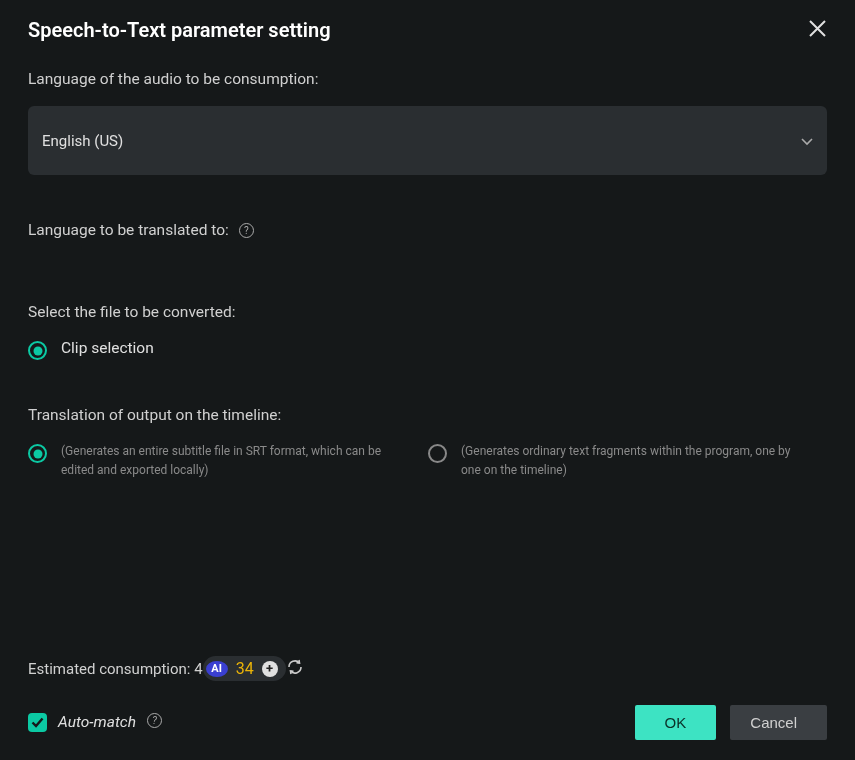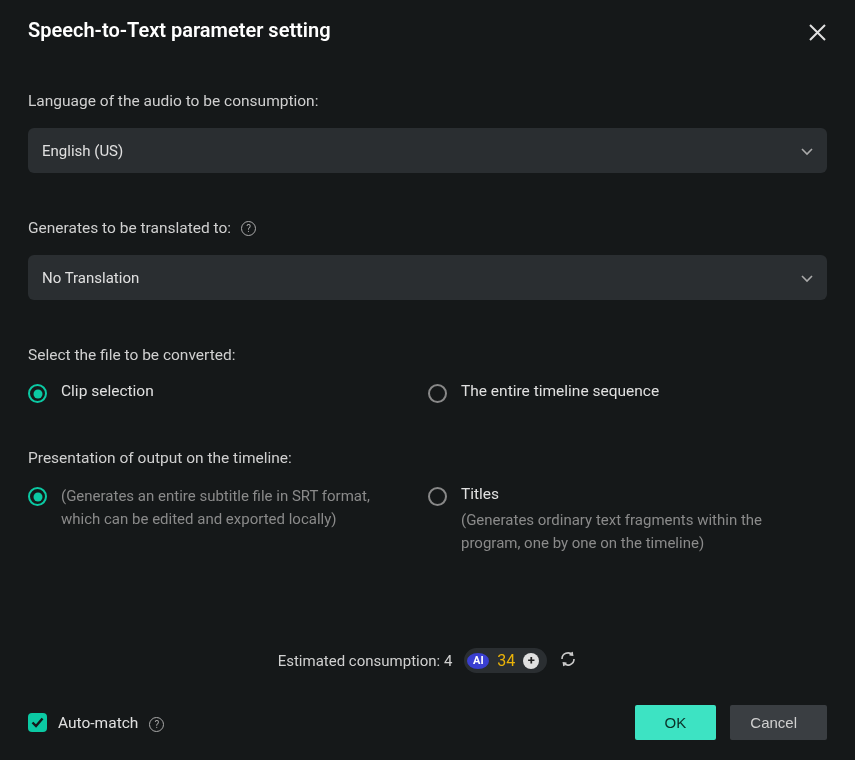--- a/index.html
+++ b/index.html
@@ -17,22 +17,22 @@
     }
     .dialog {
       padding: 18px 28px 20px 28px;
       height: 100%;
       display: flex;
       flex-direction: column;
     }
     .header {
       display: flex;
       justify-content: space-between;
-      align-items: flex-end;
-      margin-bottom: 50px;
+      align-items: flex-start;
+      margin-bottom: 28px;
     }
     .title {
       font-size: 20px;
       font-weight: 600;
       color: #fff;
     }
     .close-icon {
       cursor: pointer;
       width: 20px;
       height: 20px;
@@ -62,21 +62,21 @@
       display: inline-flex;
       align-items: center;
       justify-content: center;
       font-size: 10px;
       color: #aaa;
       cursor: pointer;
     }
     .select {
       background: #2a2e31;
       border-radius: 6px;
-      padding: 13px 14px;
+      padding: 25px 14px;
       display: flex;
       justify-content: space-between;
       align-items: center;
       cursor: pointer;
     }
     .select-value {
       font-size: 15px;
       color: #e0e0e0;
     }
     .chevron {
@@ -121,34 +121,33 @@
     .radio-text {
       display: flex;
       flex-direction: column;
       gap: 6px;
     }
     .radio-label {
       font-size: 15.5px;
       color: #e0e0e0;
     }
     .radio-desc {
-      font-size: 15px;
+      font-size: 12px;
       color: #8a8a8a;
       line-height: 1.55;
       max-width: 340px;
     }
     .spacer {
       flex: 1;
     }
     .footer-top {
       display: flex;
-      justify-content: center;
-      align-items: center;
-      gap: 12px;
-      margin-bottom: 32px;
+      justify-content: flex-start;
+      align-items: center;
+      margin-bottom: 24px;
     }
     .est-label {
       font-size: 15px;
       color: #d0d0d0;
     }
     .ai-badge {
       width: 22px;
       height: 16px;
       background: #3a3fd1;
       border-radius: 50%;
@@ -189,22 +188,23 @@
       cursor: pointer;
       color: #cacaca;
     }
     .footer-bottom {
       display: flex;
       justify-content: space-between;
       align-items: center;
     }
     .checkbox-row {
       display: flex;
-      align-items: flex-end;
+      align-items: flex-start;
       gap: 11px;
+      font-style: italic;
     }
     .checkbox {
       width: 19px;
       height: 19px;
       background: #0bc9a3;
       border-radius: 4px;
       display: inline-flex;
       align-items: center;
       justify-content: center;
       cursor: pointer;
@@ -259,64 +259,49 @@
       <span class="chevron">
         <svg width="12" height="8" viewBox="0 0 12 8">
             <path d="M1 1 L6 6 L11 1" stroke="#aaa" stroke-width="1.6" fill="none"></path>
           </svg>
       </span>
     </div>
   </div>
 
   <div class="section">
     <div class="label">
-      <span>Generates to be translated to:</span>
+      <span>Language to be translated to:</span>
       <span class="help-icon">?</span>
-    </div>
-    <div class="select">
-      <span class="select-value">No Translation</span>
-      <span class="chevron">
-        <svg width="12" height="8" viewBox="0 0 12 8">
-            <path d="M1 1 L6 6 L11 1" stroke="#aaa" stroke-width="1.6" fill="none"></path>
-          </svg>
-      </span>
     </div>
   </div>
 
   <div class="section">
     <div class="label">Select the file to be converted:</div>
     <div class="radio-row">
       <div class="radio-option first">
         <div class="radio checked"></div>
         <div class="radio-text">
           <span class="radio-label">Clip selection</span>
         </div>
       </div>
-      <div class="radio-option">
-        <div class="radio"></div>
-        <div class="radio-text">
-          <span class="radio-label">The entire timeline sequence</span>
-        </div>
-      </div>
     </div>
   </div>
 
   <div class="section-tight">
-    <div class="label">Presentation of output on the timeline:</div>
+    <div class="label">Translation of output on the timeline:</div>
     <div class="radio-row">
       <div class="radio-option first">
         <div class="radio checked"></div>
         <div class="radio-text">
           <span class="radio-desc">(Generates an entire subtitle file in SRT format, which can be edited and exported locally)</span>
         </div>
       </div>
       <div class="radio-option">
         <div class="radio"></div>
         <div class="radio-text">
-          <span class="radio-label">Titles</span>
           <span class="radio-desc">(Generates ordinary text fragments within the program, one by one on the timeline)</span>
         </div>
       </div>
     </div>
   </div>
 
   <div class="spacer"></div>
 
   <div class="footer-top">
     <span class="est-label">

